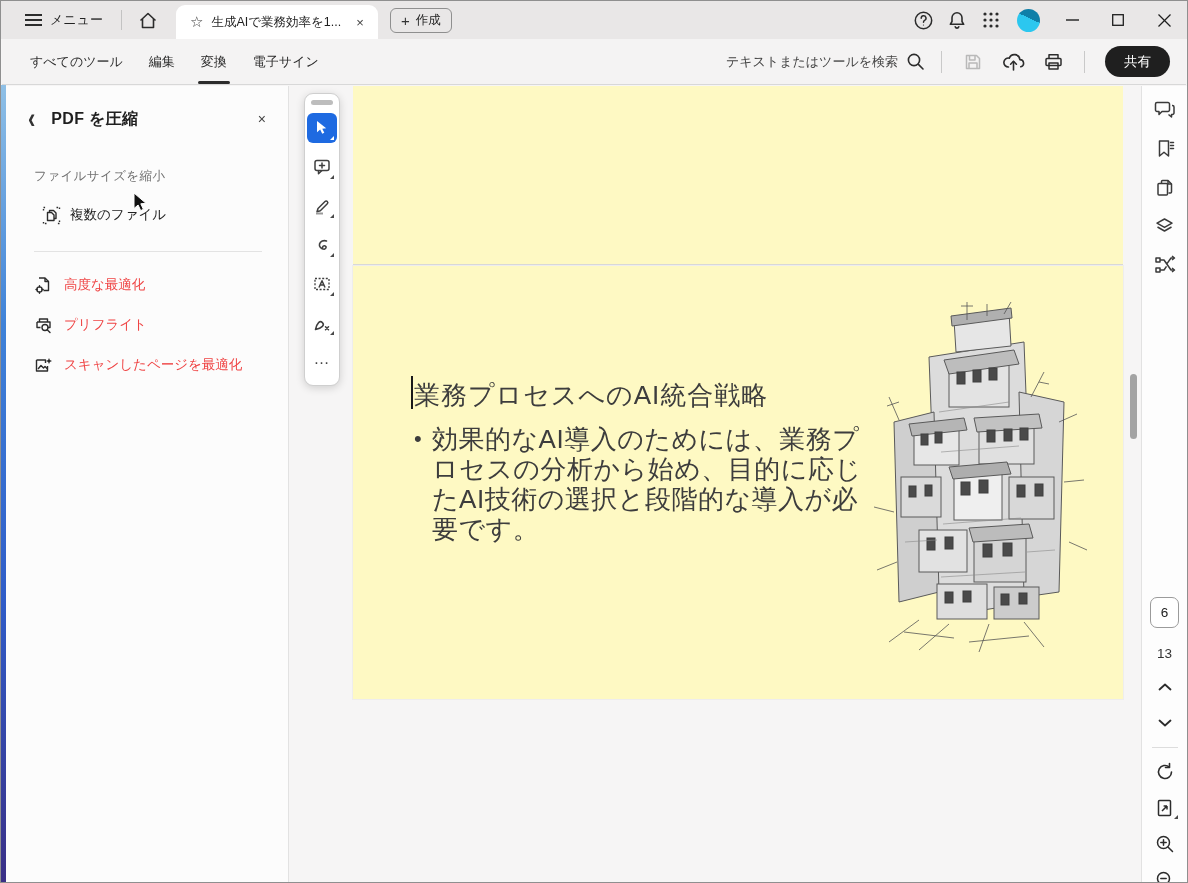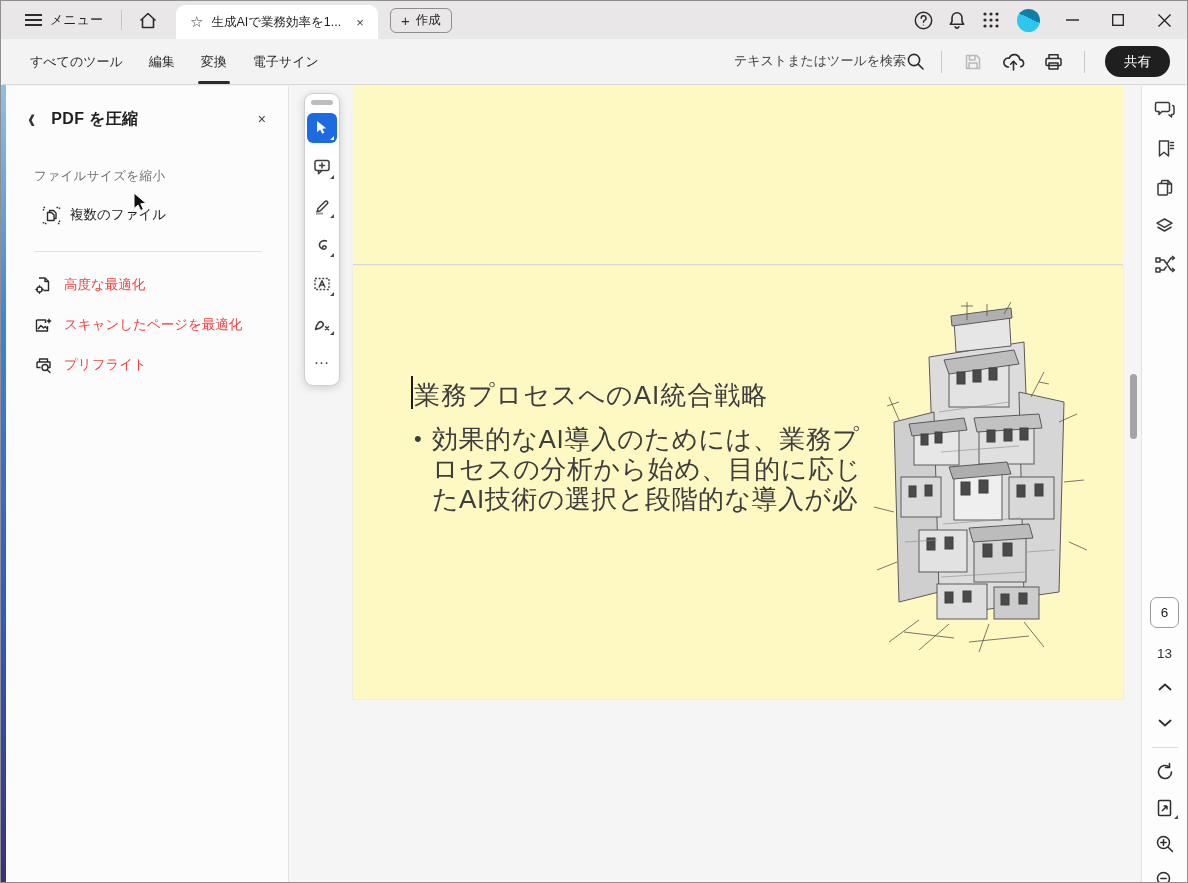--- a/index.html
+++ b/index.html
@@ -23,21 +23,21 @@
   .tb-icon { width:34px; height:38px; display:flex; align-items:center; justify-content:center; }
   .avatar { width:23px; height:23px; border-radius:50%; background:linear-gradient(205deg,#0f7fa8 42%,#2cc7ef 42%); margin:0 9px; }
   .win-ctl { width:46px; height:38px; display:flex; align-items:center; justify-content:center; }
 
   
   .toolbar { position:absolute; top:38px; left:1px; right:1px; height:46px; background:#f4f3f3; border-bottom:1px solid #d8d8d8; display:flex; align-items:center; }
   .tool-tabs { display:flex; align-items:center; gap:26px; padding-left:28px; height:100%; }
   .tool-tab { font-size:13px; color:#2c2c2c; height:100%; display:flex; align-items:center; position:relative; white-space:nowrap; }
   .tool-tab.active::after { content:""; position:absolute; left:-3px; right:-3px; bottom:0; height:3px; background:#2c2c2c; border-radius:2px; }
   .tool-right { margin-left:auto; display:flex; align-items:center; padding-right:16px; gap:10px; }
-  .search-box { display:flex; }
+  .search-box { display:flex; align-items:center; gap:8px; }
   .search-box .ph { font-size:13px; color:#444; white-space:nowrap; }
   .v-sep { width:1px; height:22px; background:#c9c9c9; margin:0 6px; }
   .tool-icon { width:30px; height:30px; display:flex; align-items:center; justify-content:center; }
   .share-btn { background:#1f1f1f; color:#fff; font-size:13.5px; border-radius:16px; height:31px; padding:0 19px; display:flex; align-items:center; margin-left:4px; }
 
   
   .edge-strip { position:absolute; left:0; top:84px; bottom:0; width:5px; background:linear-gradient(180deg,#8fc0e6 0%,#3f82d8 30%,#2f5cc8 65%,#3a2f86 100%); }
   .left-panel { position:absolute; left:5px; top:85px; bottom:0; width:283px; background:#fcfcfc; border-right:1px solid #e2e2e2; }
   .panel-header { display:flex; align-items:center; padding:22px 18px 0 22px; }
   .back-chevron { font-size:22px; color:#333; line-height:1; margin-right:16px; font-weight:bold; transform:scaleY(1.3); }
@@ -252,48 +252,49 @@
         <svg width="19" height="19" viewBox="0 0 19 19" fill="none" stroke="#2c2c2c" stroke-width="1.4" stroke-linejoin="round">
           <path d="M5 2 h6 l3.5 3.5 v9 h-5"></path>
             <path d="M11 2 v3.5 h3.5"></path>
           <circle cx="5.5" cy="13.5" r="2.6"></circle>
             <path d="M5.5 9.8 v1.2 M5.5 16 v1.2 M2 13.5 h1.2 M8 13.5 h1.2" stroke-linecap="round"></path>
         </svg>
         <span>高度な最適化</span>
       </div>
       <div class="panel-tool">
         <svg width="19" height="19" viewBox="0 0 19 19" fill="none" stroke="#2c2c2c" stroke-width="1.4" stroke-linejoin="round">
-          <path d="M2.5 4 h9 v3 M2.5 4 v11 h11 v-5"></path>
-          <path d="M4 13 l3-3.5 2.5 2.5 1.5-1.5 2.5 2.5"></path>
-          <path d="M15 2 l.9 2.1 2.1.9 -2.1.9 -.9 2.1 -.9-2.1 -2.1-.9 2.1-.9 z" fill="#2c2c2c" stroke="none"></path>
-        </svg>
-        <span>スキャンしたページを最適化</span>
-      </div>
-      <div class="panel-tool">
-        <svg width="19" height="19" viewBox="0 0 19 19" fill="none" stroke="#2c2c2c" stroke-width="1.4" stroke-linejoin="round">
           <path d="M5.5 6 V3 h8 v3"></path>
             <path d="M3 6 h13 v5.5 h-2.5"></path>
             <path d="M3 6 v5.5 h3.5"></path>
           <circle cx="11" cy="11.5" r="3"></circle>
             <line x1="13.2" y1="13.7" x2="16" y2="16.5" stroke-linecap="round"></line>
         </svg>
         <span>プリフライト</span>
+      </div>
+      <div class="panel-tool">
+        <svg width="19" height="19" viewBox="0 0 19 19" fill="none" stroke="#2c2c2c" stroke-width="1.4" stroke-linejoin="round">
+          <path d="M2.5 4 h9 v3 M2.5 4 v11 h11 v-5"></path>
+          <path d="M4 13 l3-3.5 2.5 2.5 1.5-1.5 2.5 2.5"></path>
+          <path d="M15 2 l.9 2.1 2.1.9 -2.1.9 -.9 2.1 -.9-2.1 -2.1-.9 2.1-.9 z" fill="#2c2c2c" stroke="none"></path>
+        </svg>
+        <span>スキャンしたページを最適化</span>
       </div>
     </div>
   </aside>
 
   <div class="doc-area">
     <div class="page page-prev"></div>
     <div class="page page-cur">
       <div class="caret"></div>
       <div class="doc-heading">業務プロセスへのAI統合戦略</div>
       <div class="bullet-block">
         <div class="bullet-line first"><span class="bullet-glyph">•</span><span class="txt">効果的なAI導入のためには、業務プ</span></div>
         <div class="bullet-line cont">ロセスの分析から始め、目的に応じ</div>
         <div class="bullet-line cont">たAI技術の選択と段階的な導入が必</div>
+        <div class="bullet-line cont">要です。</div>
       </div>
 
       <svg class="sketch" viewBox="0 0 232 352">
         <g stroke="#5a5a5a" stroke-width="1" fill="#ececec">
           <polygon points="70,55 165,40 175,300 80,315" fill="#dcdcdc"></polygon>
           <polygon points="35,120 75,110 80,290 40,300" fill="#cfcfcf"></polygon>
           <polygon points="160,90 205,100 200,290 165,295" fill="#d6d6d6"></polygon>
           <rect x="90" y="60" width="60" height="45" fill="#e3e3e3"></rect>
           <polygon points="85,58 155,48 160,62 90,72" fill="#bdbdbd"></polygon>
           <rect x="55" y="125" width="45" height="38" fill="#e7e7e7"></rect>

